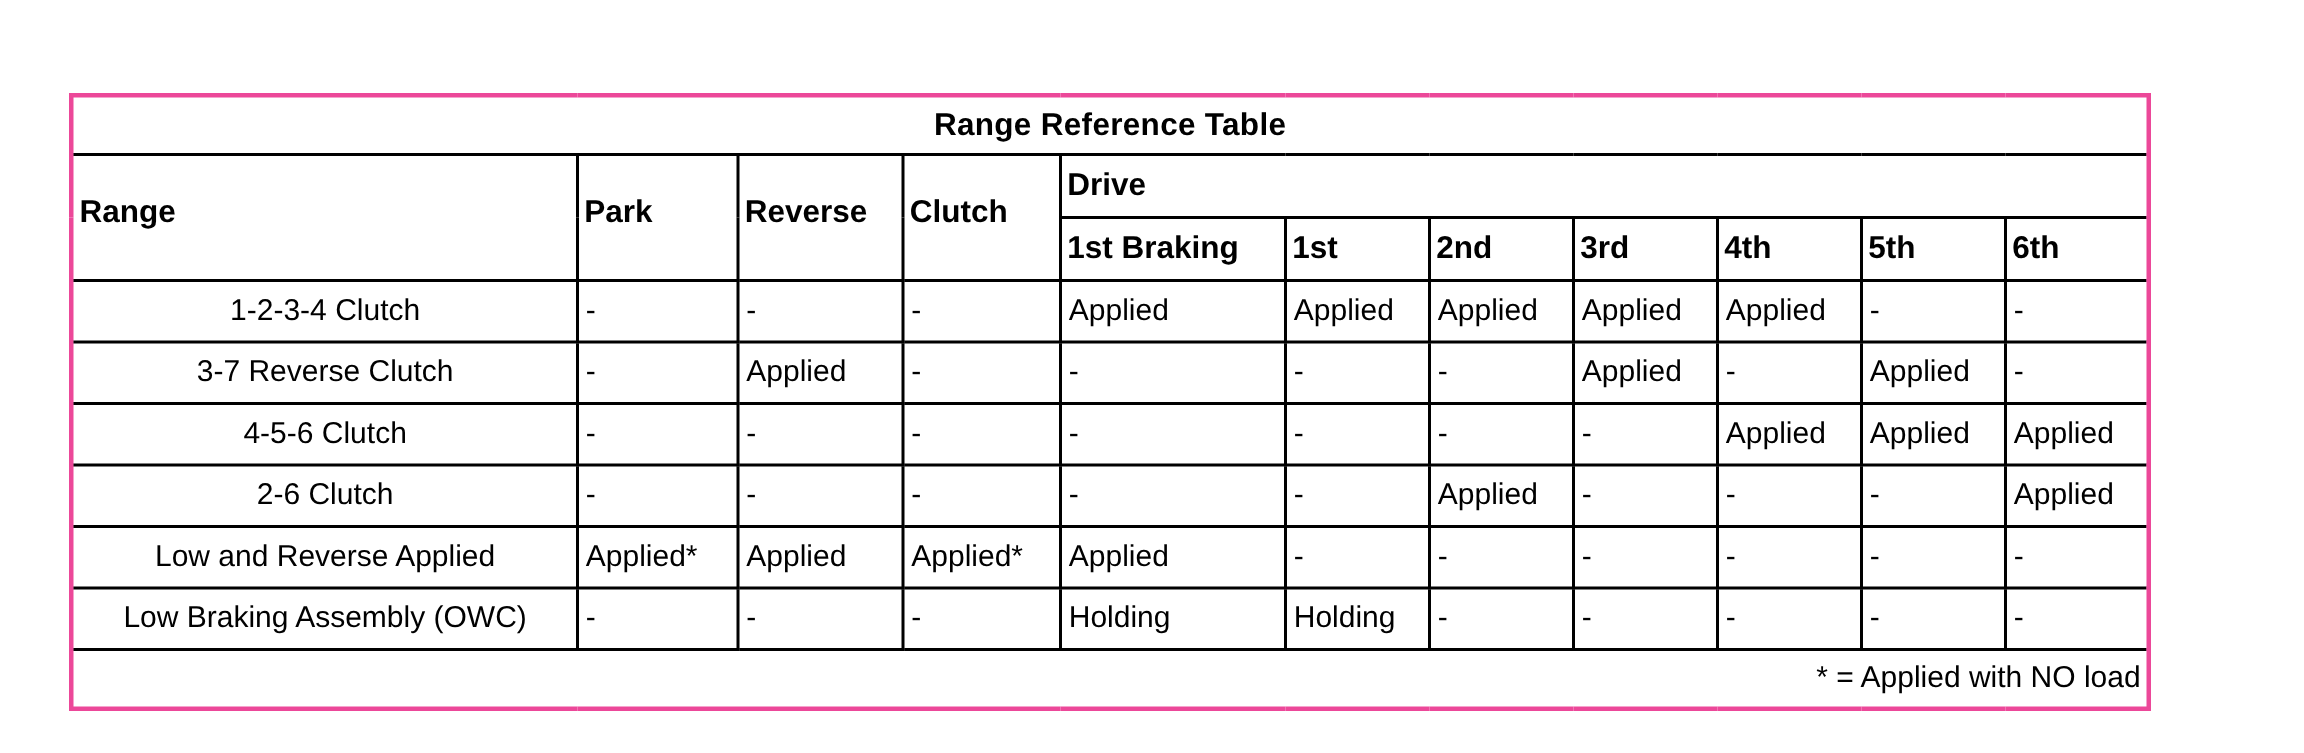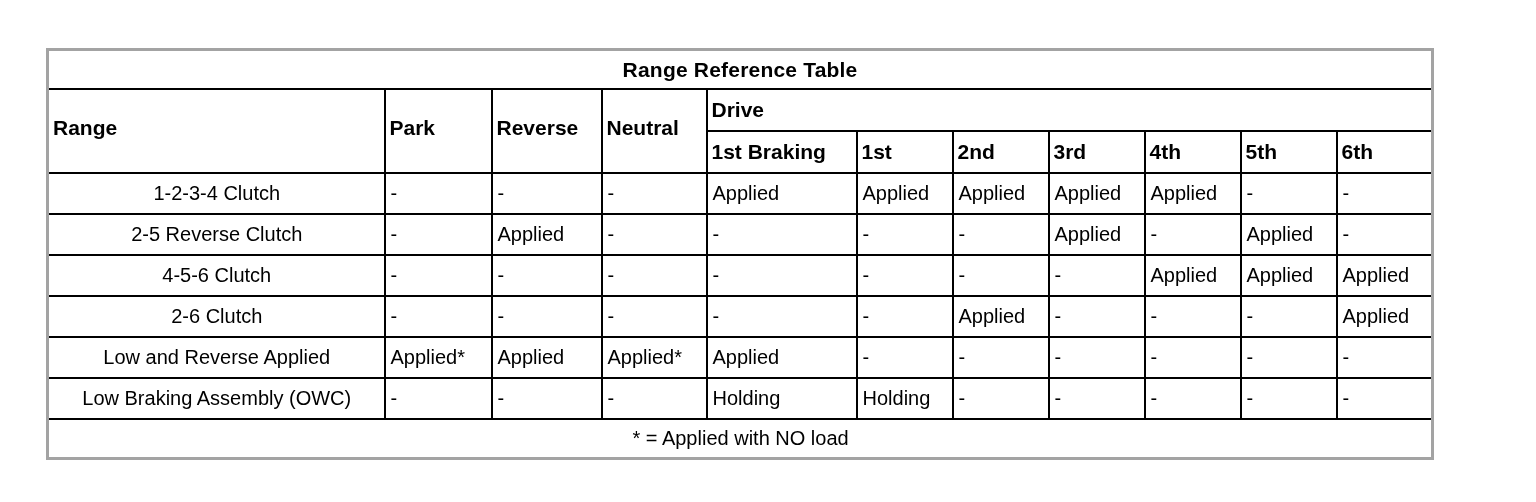--- a/index.html
+++ b/index.html
@@ -46,21 +46,22 @@
     height: 37px;
     vertical-align: middle;
     white-space: nowrap;
     overflow: hidden;
     background: #ffffff;
     box-sizing: border-box;
   }
 
   
   table.range-table {
-    border: 3px solid #a3a3a3;
+    border: 3px solid #ec4899;
+    margin-top: 14px;
   }
 
   .title-cell {
     text-align: center;
     font-weight: bold !important;
     font-size: 21px !important;
     height: 39px !important;
     letter-spacing: 0.2px;
   }
 
@@ -93,21 +94,21 @@
   }
 
   .data-cell {
     text-align: left;
     padding-left: 5px !important;
     height: 41px !important;
     font-size: 20px !important;
   }
 
   .footnote-cell {
-    text-align: center;
+    text-align: right;
     padding-left: 5px !important;
     height: 40px !important;
     font-size: 20px !important;
   }
 
   
   .col-range   { width: 337px; }
   .col-park    { width: 107px; }
   .col-reverse { width: 110px; }
   .col-neutral { width: 105px; }
@@ -136,21 +137,21 @@
       <tbody>
 
         <tr>
           <td class="title-cell" colspan="11">Range Reference Table</td>
         </tr>
 
         <tr>
           <td class="range-head-cell" rowspan="2">Range</td>
           <td class="range-head-cell" rowspan="2">Park</td>
           <td class="range-head-cell" rowspan="2">Reverse</td>
-          <td class="range-head-cell" rowspan="2">Neutral</td>
+          <td class="range-head-cell" rowspan="2">Clutch</td>
           <td class="drive-group-cell" colspan="7">Drive</td>
         </tr>
 
         <tr>
           <td class="sub-head-cell">1st Braking</td>
           <td class="sub-head-cell">1st</td>
           <td class="sub-head-cell">2nd</td>
           <td class="sub-head-cell">3rd</td>
           <td class="sub-head-cell">4th</td>
           <td class="sub-head-cell">5th</td>
@@ -165,21 +166,21 @@
           <td class="data-cell">Applied</td>
           <td class="data-cell">Applied</td>
           <td class="data-cell">Applied</td>
           <td class="data-cell">Applied</td>
           <td class="data-cell">Applied</td>
           <td class="data-cell">-</td>
           <td class="data-cell">-</td>
         </tr>
 
         <tr>
-          <td class="row-label-cell">2-5 Reverse Clutch</td>
+          <td class="row-label-cell">3-7 Reverse Clutch</td>
           <td class="data-cell">-</td>
           <td class="data-cell">Applied</td>
           <td class="data-cell">-</td>
           <td class="data-cell">-</td>
           <td class="data-cell">-</td>
           <td class="data-cell">-</td>
           <td class="data-cell">Applied</td>
           <td class="data-cell">-</td>
           <td class="data-cell">Applied</td>
           <td class="data-cell">-</td>

